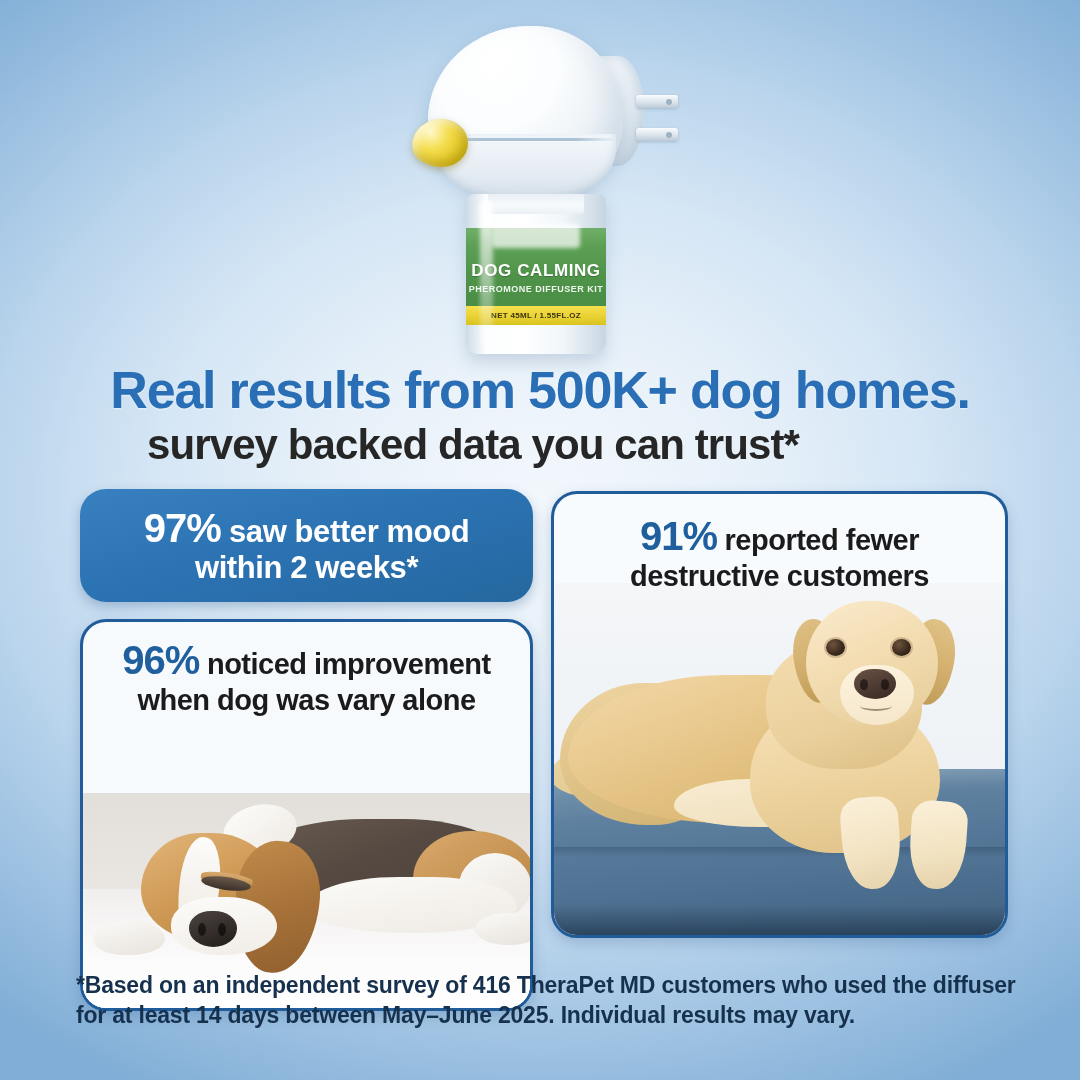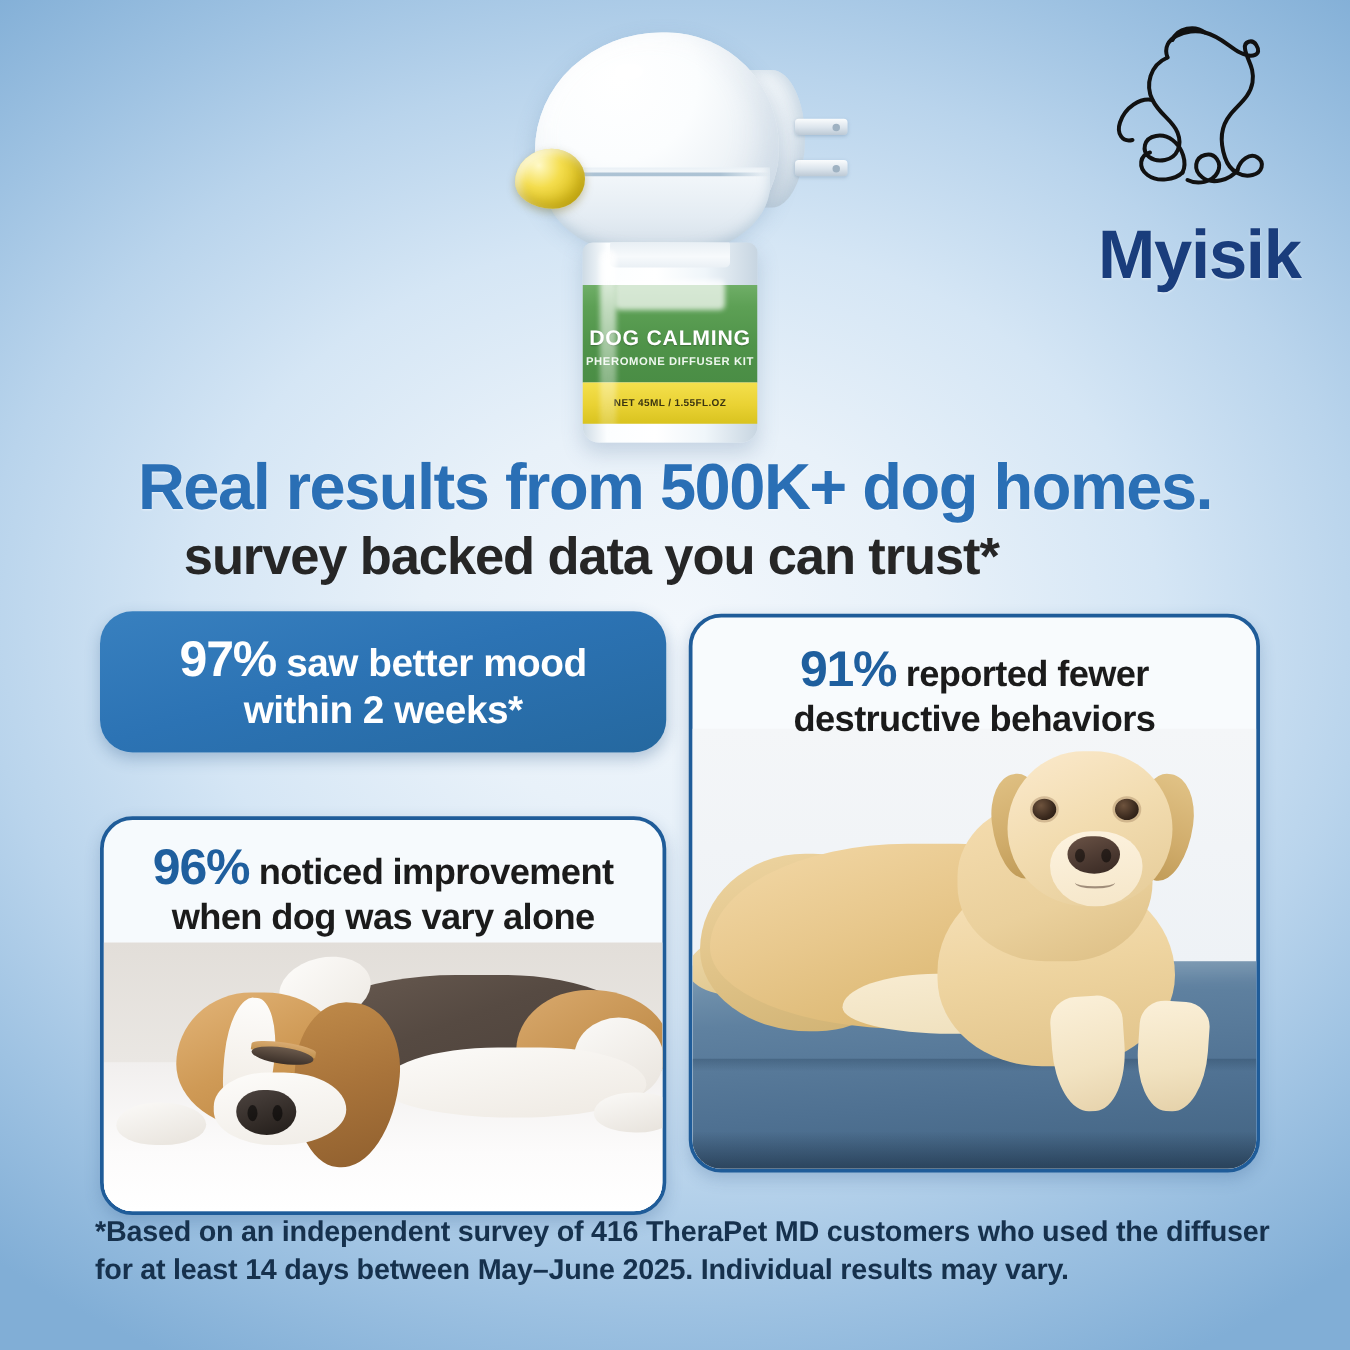--- a/index.html
+++ b/index.html
@@ -132,21 +132,21 @@
     font-size:17px; font-weight:bold; color:#ffffff;
     letter-spacing:.6px; margin-top:20px;
     text-shadow:0 1px 1px rgba(0,0,0,.25);
   }
   .label-sub {
     font-size:9px; font-weight:bold; color:#eef7ee;
     letter-spacing:.5px; margin-top:3px;
   }
   .bottle-strip {
     position:absolute; left:0; top:112px;
-    width:140px; height:33px;
+    width:140px; height:19px;
     background:linear-gradient(180deg,#f4e04d 0%,#e9d233 55%,#d9c31f 100%);
     display:flex; align-items:center; justify-content:center;
   }
   .label-net {
     font-size:8px; font-weight:bold; color:#3b3510; letter-spacing:.3px;
   }
   .bottle-shine {
     position:absolute; left:14px; top:6px;
     width:13px; height:148px; border-radius:7px;
     background:linear-gradient(180deg,rgba(255,255,255,.85),rgba(255,255,255,.15));
@@ -182,22 +182,22 @@
     text-align:center; color:#ffffff;
     font-size:31px; font-weight:bold; line-height:1.12;
     letter-spacing:-.4px;
   }
   .card-97 .pct {
     font-size:40px; font-weight:bold; color:#ffffff;
     letter-spacing:-1px;
   }
 
   .card-96 {
-    position:absolute; left:80px; top:653px;
-    width:453px; height:319px;
+    position:absolute; left:80px; top:619px;
+    width:453px; height:392px;
     border-radius:26px;
     border:3px solid #1f5c99;
     background:#f6fafd;
     overflow:hidden;
     box-shadow:0 5px 13px rgba(40,85,135,.24);
   }
   .card-91 {
     position:absolute; left:551px; top:491px;
     width:457px; height:447px;
     border-radius:26px;
@@ -430,33 +430,20 @@
     font-size:23px; font-weight:bold; color:#16314d;
     line-height:1.32; letter-spacing:-.2px;
   }
   .footer .ln { display:block; }
 </style>
 </head>
 <body>
 
 <div id="poster">
 
-  <div class="brand">
-    <svg class="brand-mark" viewBox="0 0 175 160">
-      <g fill="none" stroke="#111111" stroke-width="3.2" stroke-linecap="round" stroke-linejoin="round">
-        <path d="M62 32 C56 16 78 8 92 12 C104 15 112 24 120 28 C130 33 138 30 133 22 C130 17 123 19 124 25 C125 33 132 40 130 52 C128 64 118 70 112 78 C104 88 104 100 108 112 C112 124 122 128 130 126 C138 124 140 116 134 112 C128 108 120 114 118 122"></path>
-        <path d="M62 32 C48 38 44 54 50 66 C56 78 66 82 70 92 C74 102 70 112 60 114 C50 116 42 110 44 102 C46 94 58 92 66 98 C74 104 78 116 74 124"></path>
-        <path d="M74 124 C68 130 54 132 46 126 C38 120 40 110 48 108"></path>
-        <path d="M118 122 C112 130 98 134 90 128 C82 122 84 112 92 110 C100 108 106 116 102 124 C98 132 86 134 78 130"></path>
-        <path d="M50 66 C40 64 28 72 24 84 C21 93 26 100 34 98"></path>
-        <path d="M92 12 C84 6 70 8 66 18"></path>
-      </g>
-    </svg>
-    <div class="brand-name">Myisik</div>
-  </div>
 
   <div class="product">
     <div class="diffuser-plugbase"></div>
     <div class="prong p1">
         <span class="prong-hole"></span>
       </div>
     <div class="prong p2">
         <span class="prong-hole"></span>
       </div>
     <div class="diffuser-body"></div>
@@ -523,21 +510,21 @@
     </div>
   </div>
 
   <div class="card-91">
     <div class="card-text">
       <div class="line">
         <span class="pct">91%</span>
         <span>reported fewer</span>
       </div>
       <div class="line">
-        <span>destructive behaviors</span>
+        <span>destructive customers</span>
       </div>
     </div>
     <div class="photo photo-golden">
       <div class="gr-wall"></div>
       <div class="gr-bed">
         <div class="gr-bed-seam"></div>
         <div class="gr-bed-shadow"></div>
       </div>
       <div class="gr-tail"></div>
       <div class="gr-hindquarter"></div>

